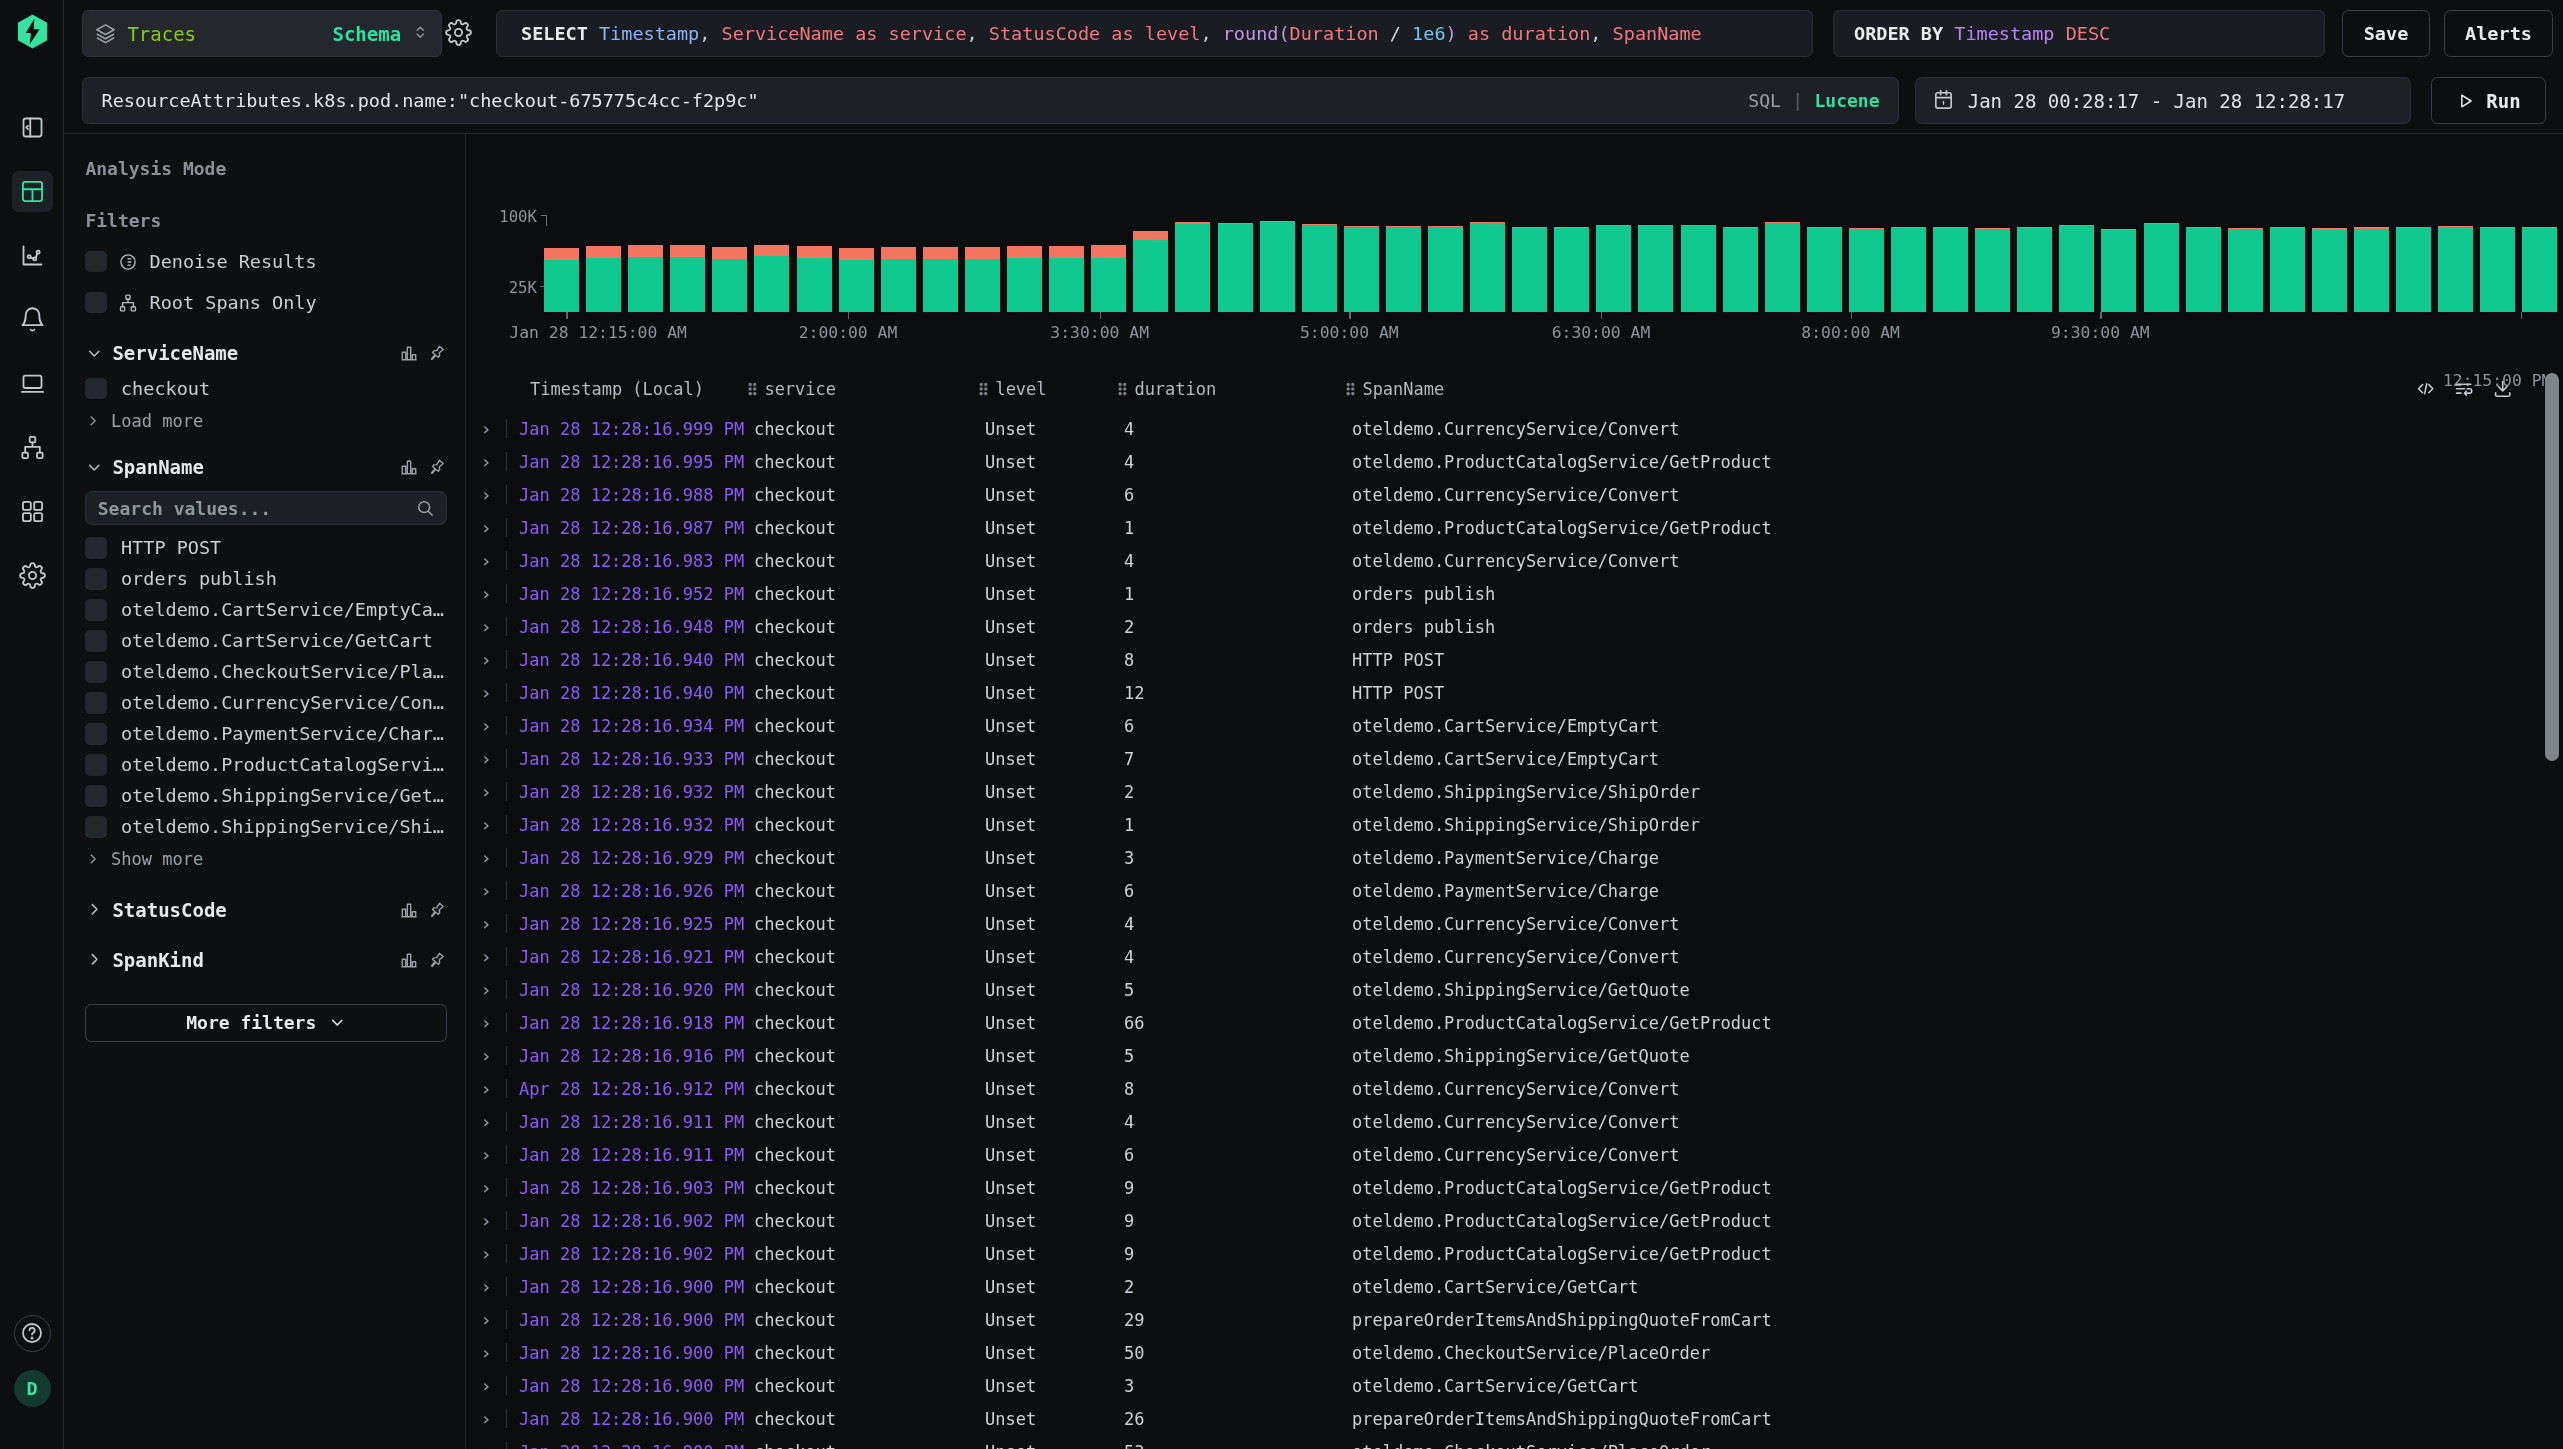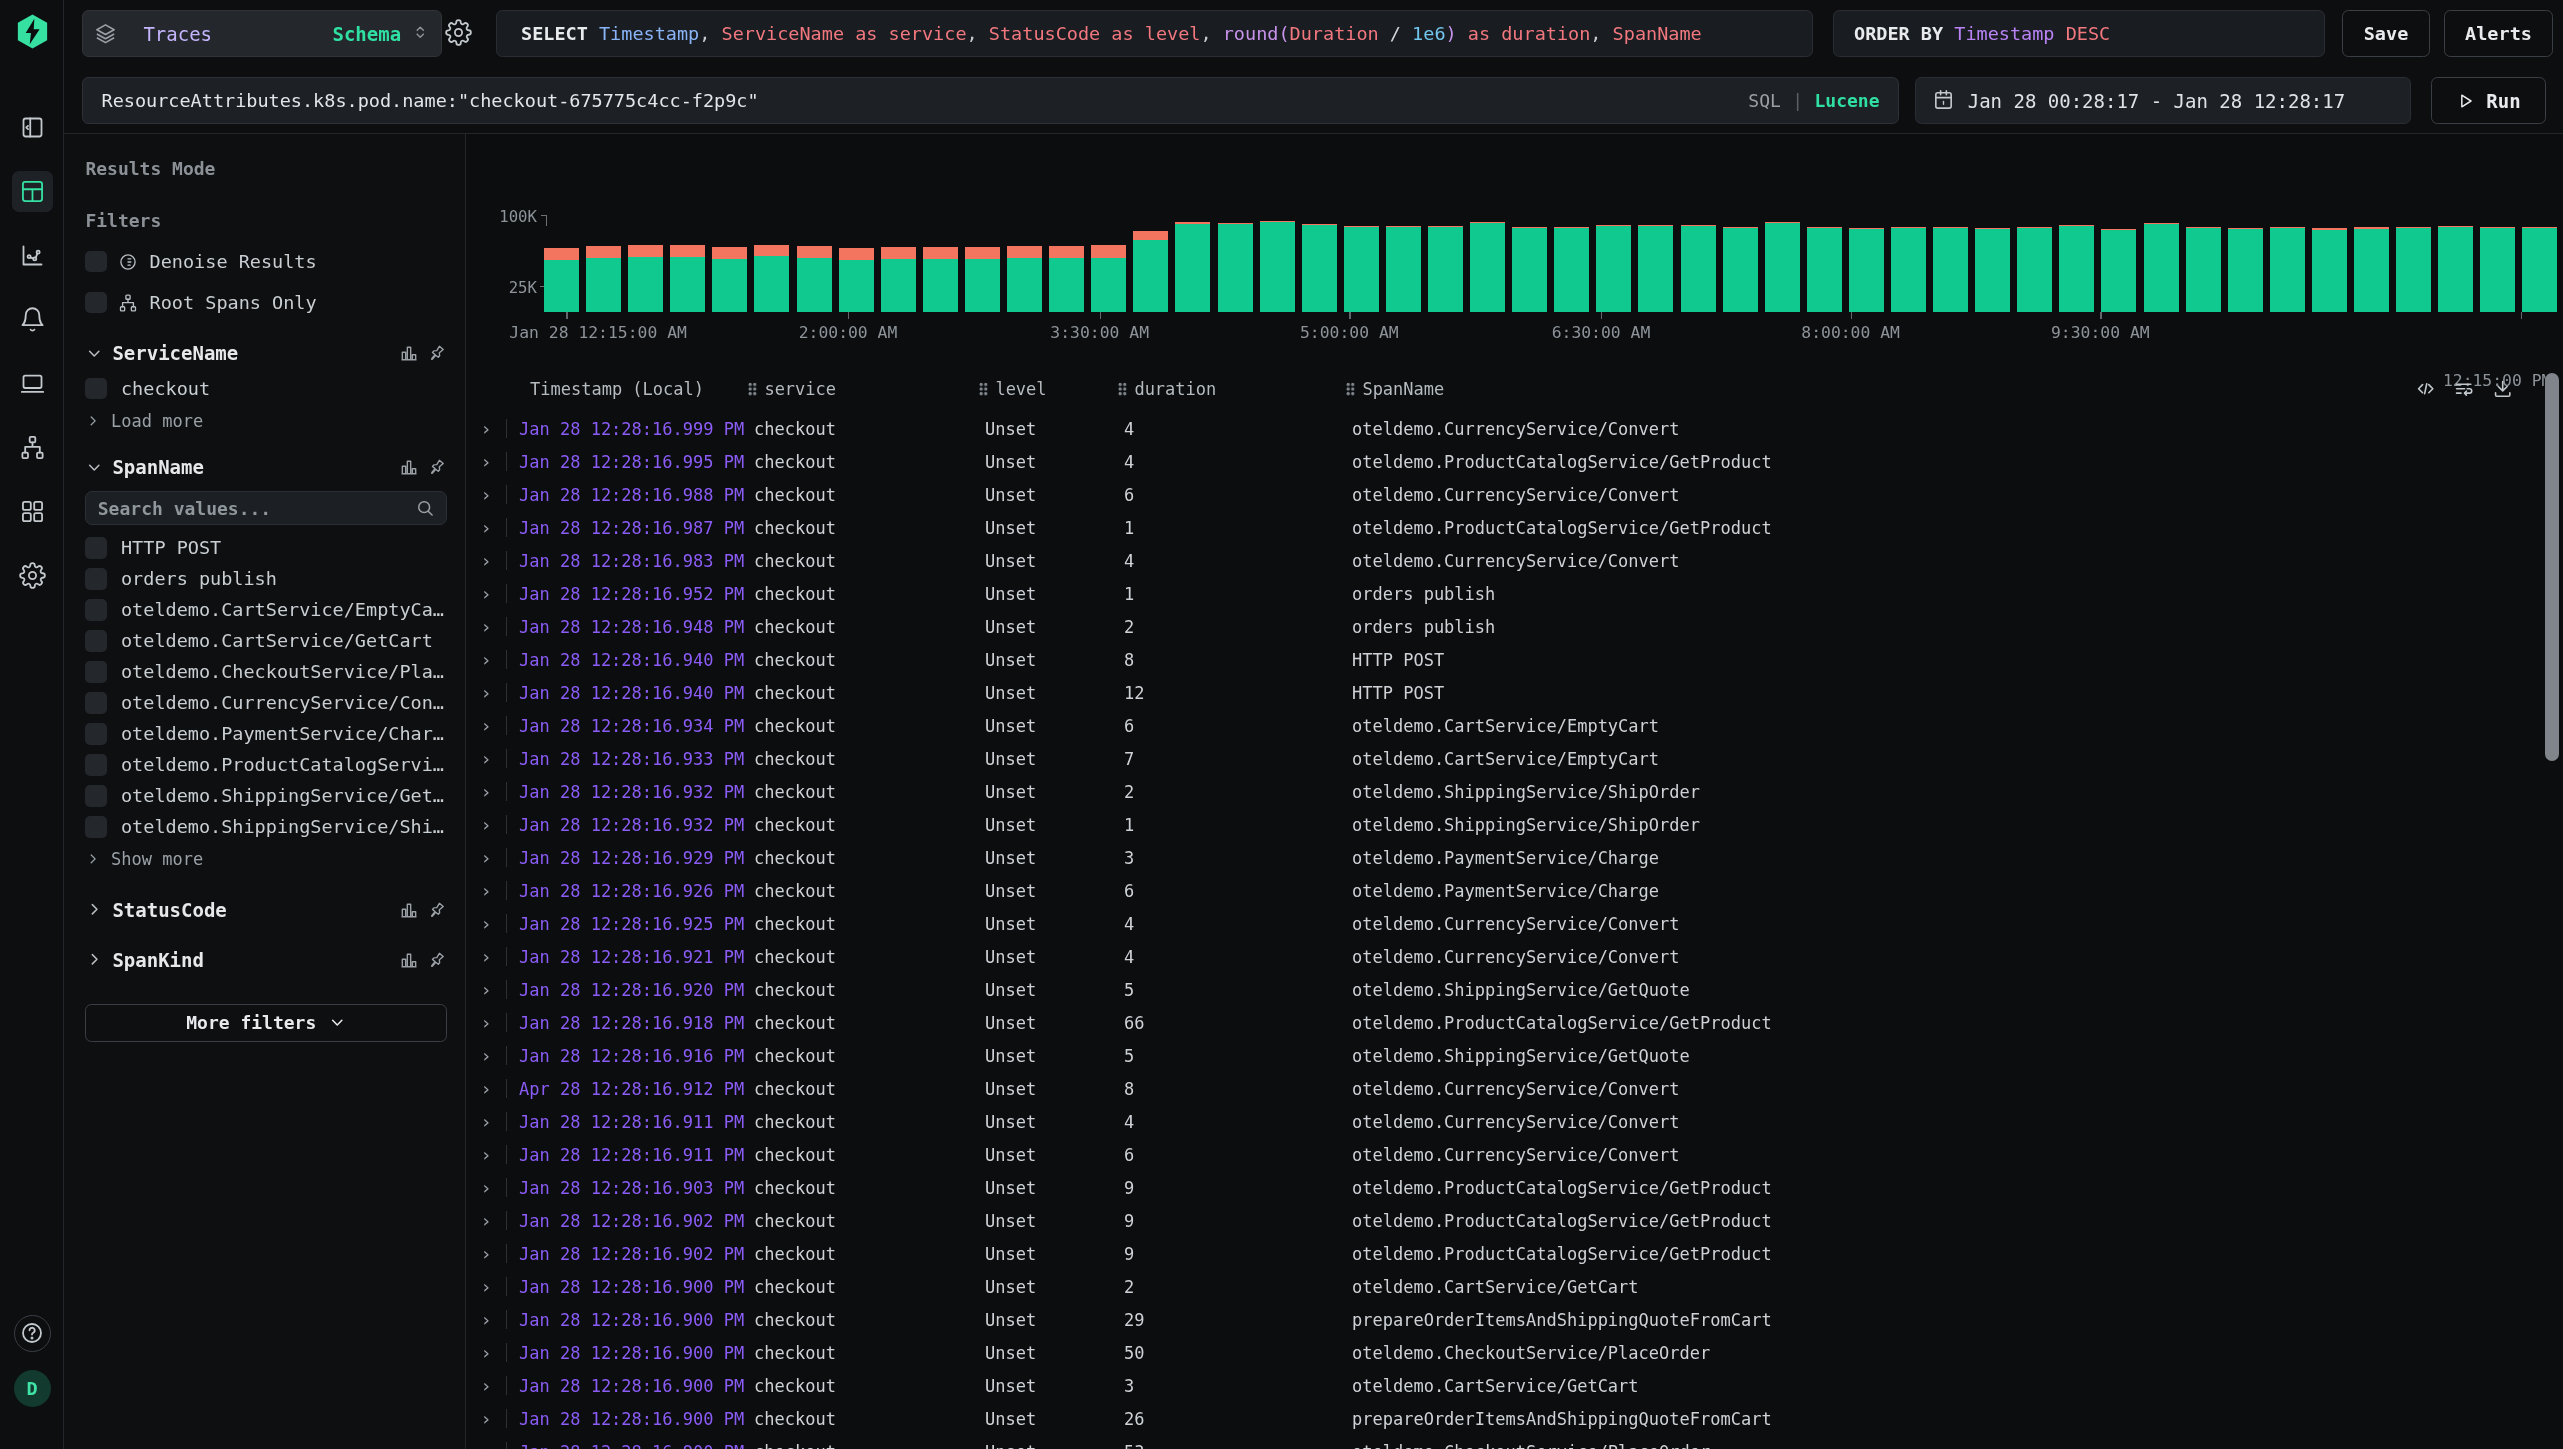--- a/index.html
+++ b/index.html
@@ -14,21 +14,21 @@
   .rail-item { width:41px; height:41px; display:flex; align-items:center; justify-content:center; color:#c3c8cd; border-radius:7.1px; cursor:pointer; }
   .rail-item.active { background:#1e2226; color:#35e2a3; }
   .rail-bottom { position:absolute; left:0; bottom:43px; width:64px; display:flex; flex-direction:column; align-items:center; gap:18.5px; }
   .help-circle { width:37px; height:37px; border:1.4px solid #3a3f45; border-radius:50%; display:flex; align-items:center; justify-content:center; color:#c3c8cd; }
   .avatar { width:37px; height:37px; border-radius:50%; background:#123a2e; color:#3fe3a6; font-weight:bold; font-size:18.5px; display:flex; align-items:center; justify-content:center; }
 
   
   .topbar1 { position:absolute; left:64px; top:0; width:2499px; height:67px; background:#0c0e10; }
   .topbar2 { position:absolute; left:64px; top:67px; width:2499px; height:67px; background:#0c0e10; border-bottom:0.7px solid #23272b; }
   .src-box { position:absolute; left:18px; top:10px; width:360px; height:47px; background:#24272c; border:0.7px solid #303439; border-radius:6.4px; display:flex; align-items:center; padding:0 11.4px; gap:10px; cursor:pointer; }
-  .src-label { color:#c4b5fd; font-size:19px;margin-left:16px; }
+  .src-label { color:#84cc16; font-size:19px; }
   .src-spacer { flex:1; }
   .schema-label { color:#2fe0a2; font-weight:bold; font-size:19px; }
   .gear-top { position:absolute; left:381px; top:19px; color:#c3c8cd; cursor:pointer; }
   .editor { position:absolute; top:10px; height:47px; background:#191c20; border:0.7px solid #2a2e34; border-radius:6.4px; display:flex; align-items:center; padding:0 20px; font-size:18.5px; white-space:nowrap; overflow:hidden; cursor:text; }
   .editor-select { left:432px; width:1317px;padding-left:24px; }
   .editor-order  { left:1769px; width:492px; }
   .tok-kw { color:#e8eaec; font-weight:bold; }
   .tok-fld { color:#f2787f; }
   .tok-blue { color:#8ab4f8; }
   .tok-num { color:#72c7ee; }
@@ -248,21 +248,21 @@
     </div>
     <button class="runbtn">
       <svg viewBox="0 0 24 24" width="20" height="20" fill="none" stroke="#e8eaed" stroke-width="1.8" stroke-linejoin="round">
           <path d="M7 5v14l11-7z"></path>
         </svg>
       <span>Run</span>
     </button>
   </div>
 
   <aside class="sidepanel">
-    <div class="side-title">Results Mode</div>
+    <div class="side-title">Analysis Mode</div>
 
     <div class="side-title" style="margin-top:31px;">Filters</div>
     <div id="toggle-list" style="margin-top:10px;">
         <div class="toggle-row">
           <span class="checkbox"></span>
           <span class="toggle-icon">
             <svg viewBox="0 0 24 24" width="20" height="20" fill="none" stroke="currentColor" stroke-width="1.6" stroke-linecap="round" stroke-linejoin="round">
               <circle cx="12" cy="12" r="8.5"></circle>
               <path d="M12 8.2h3.4M12 12h3.4M12 15.8h2.6"></path>
             </svg>

